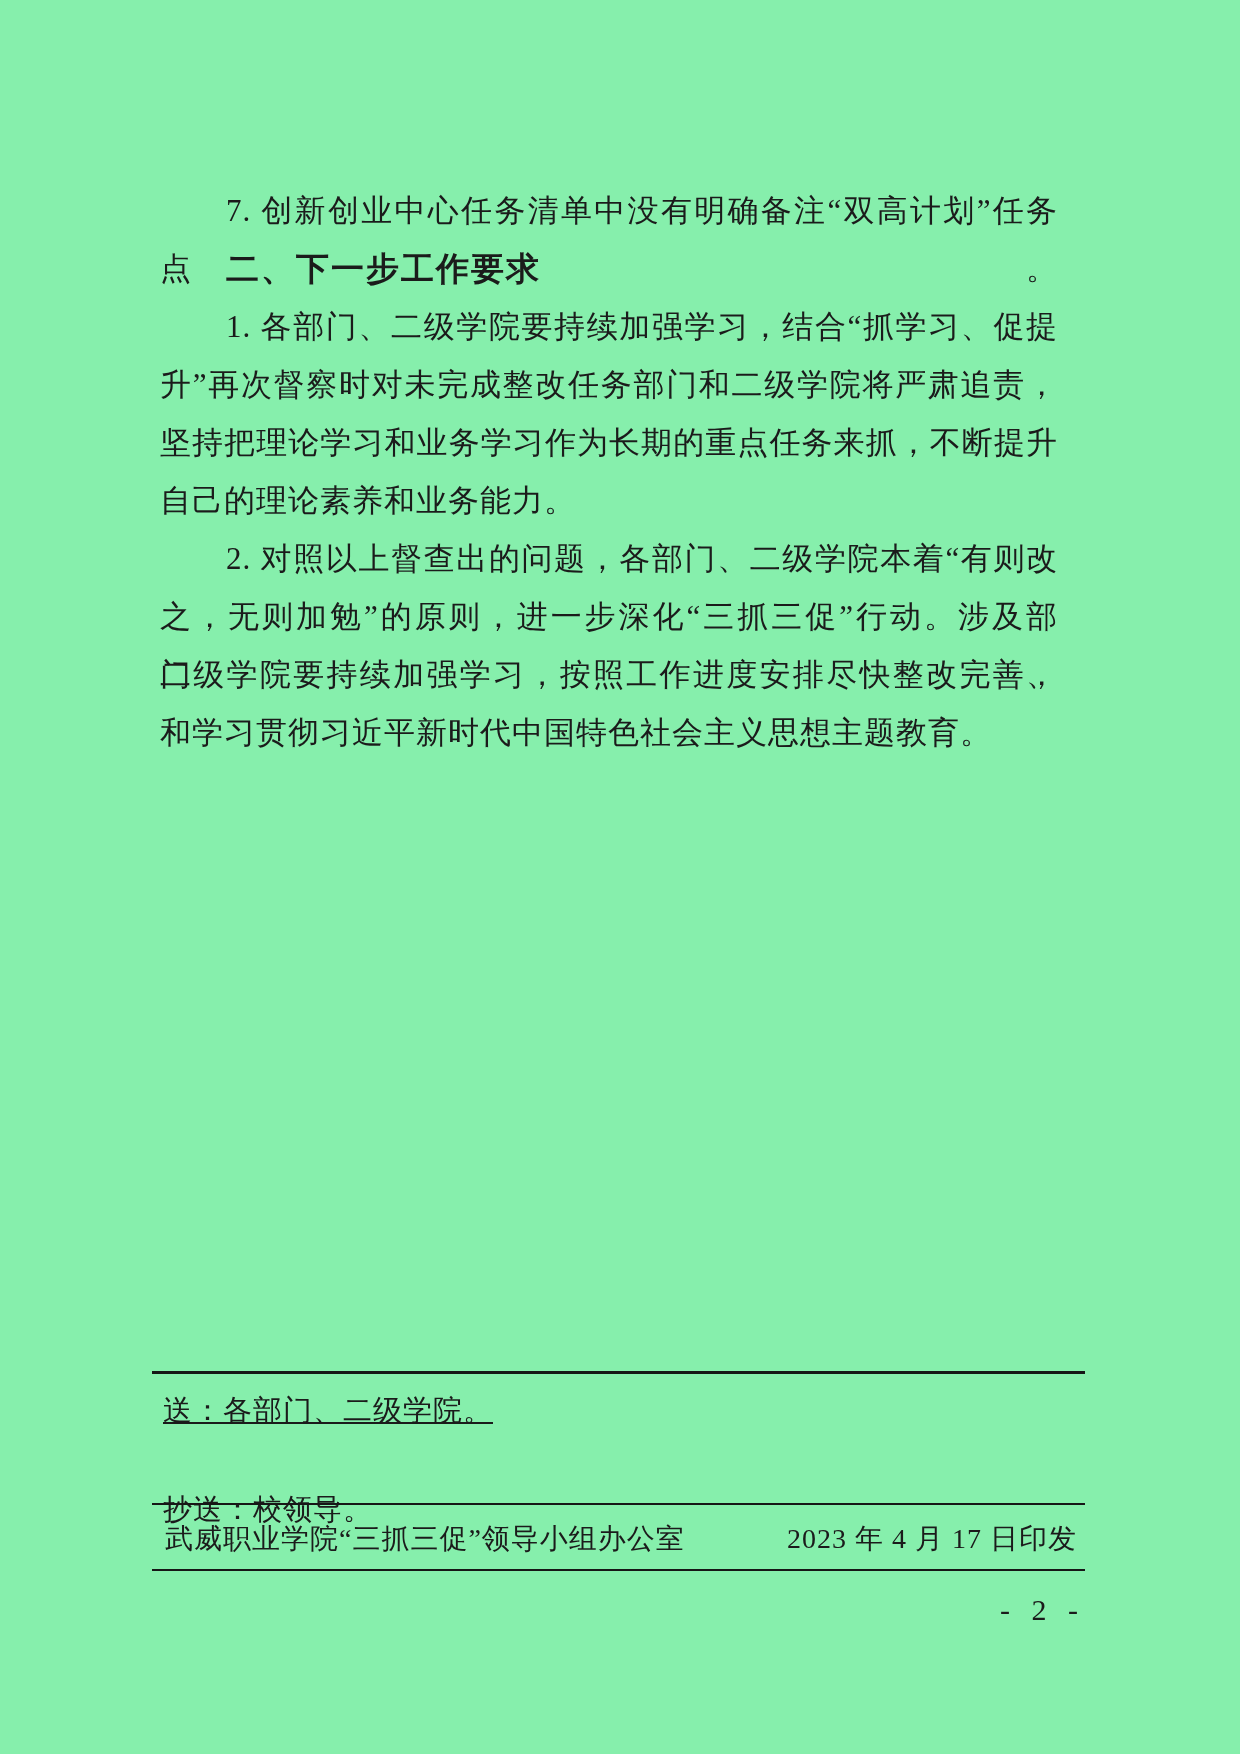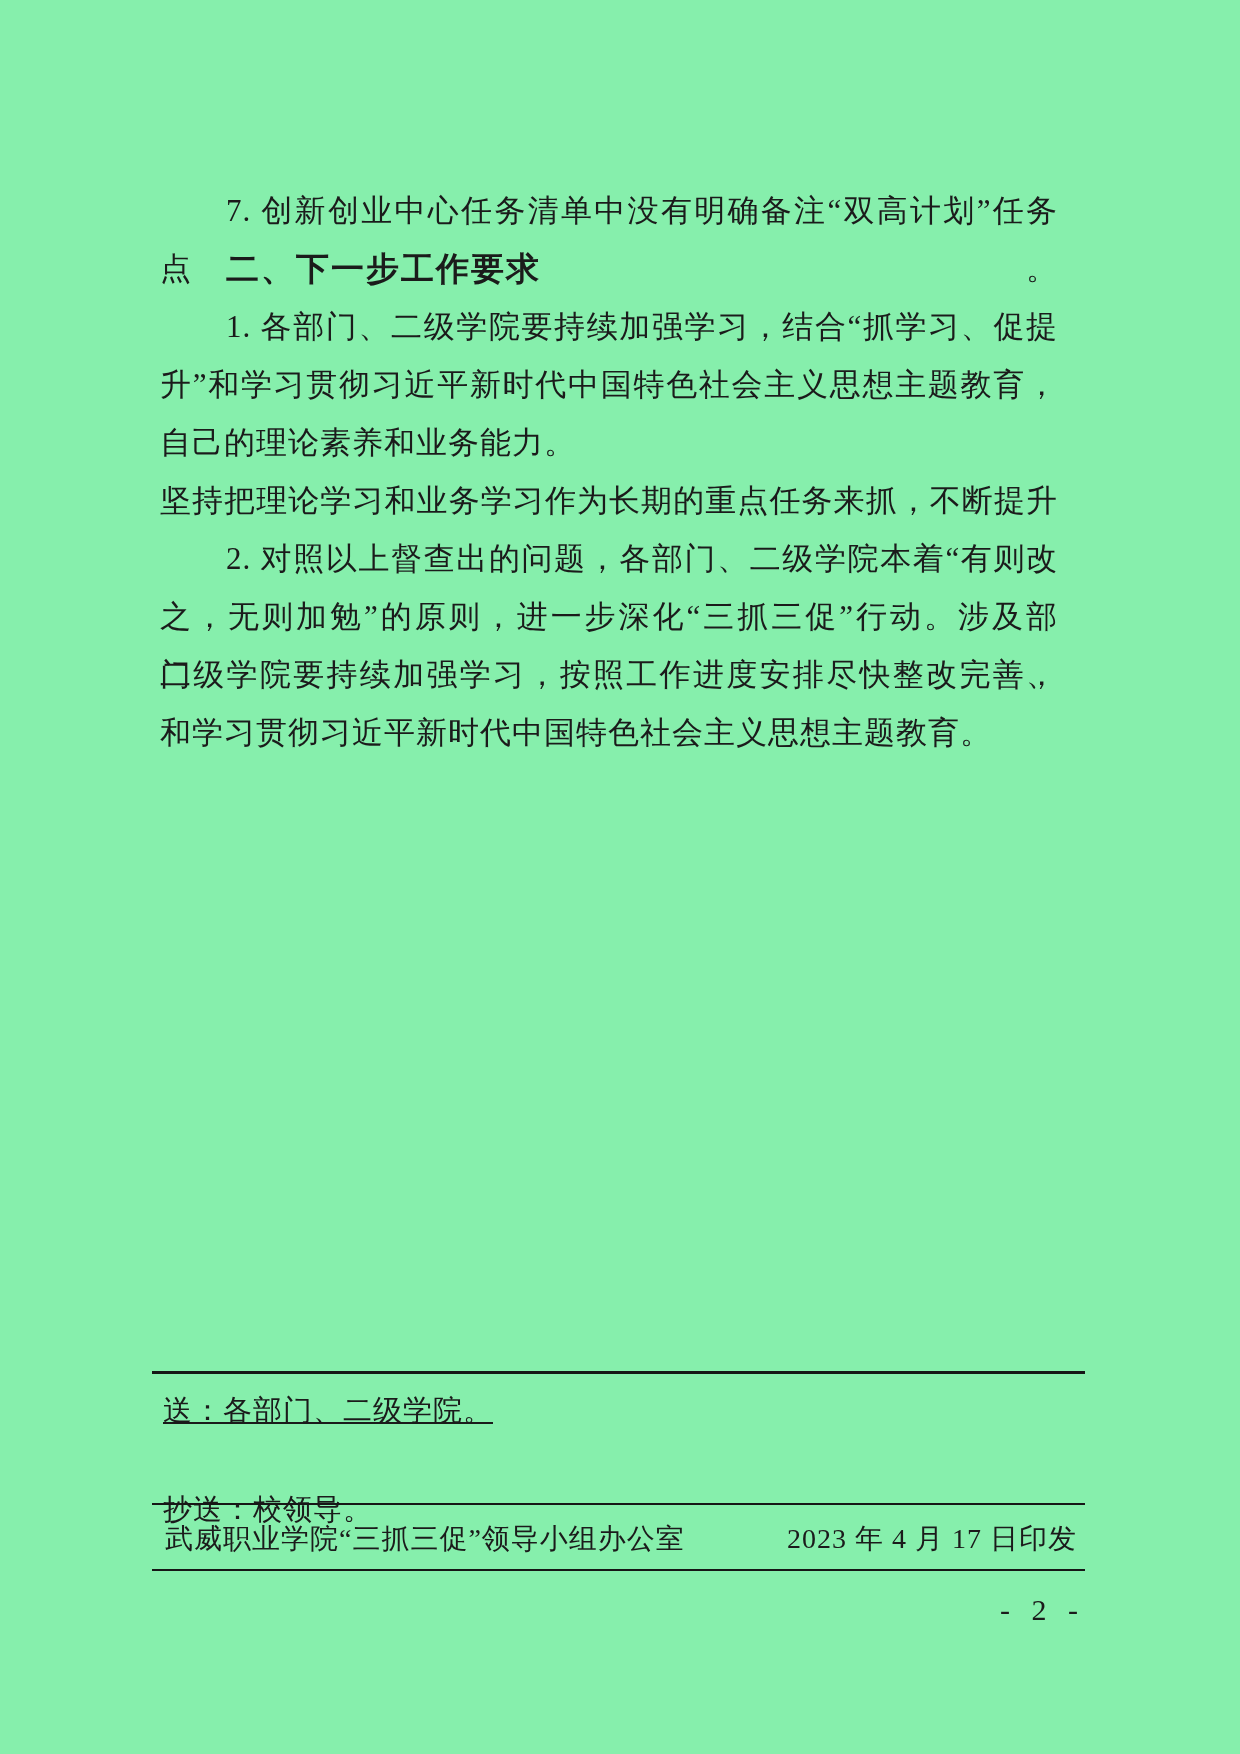--- a/index.html
+++ b/index.html
@@ -82,23 +82,23 @@
 </head>
 <body>
 
 <div class="page">
 
   <div class="body-text">
     <div class="line j indent">7. 创新创业中心任务清单中没有明确备注“双高计划”任务点。</div>
     <div class="line heading indent">二、下一步工作要求</div>
 
     <div class="line j indent">1. 各部门、二级学院要持续加强学习，结合“抓学习、促提</div>
-    <div class="line j">升”和学习贯彻习近平新时代中国特色社会主义思想主题教育，</div>
+    <div class="line j">升”再次督察时对未完成整改任务部门和二级学院将严肃追责，</div>
+    <div class="line j">坚持把理论学习和业务学习作为长期的重点任务来抓，不断提升</div>
     <div class="line">自己的理论素养和业务能力。</div>
-    <div class="line j">坚持把理论学习和业务学习作为长期的重点任务来抓，不断提升</div>
 
     <div class="line j indent">2. 对照以上督查出的问题，各部门、二级学院本着“有则改</div>
     <div class="line j">之，无则加勉”的原则，进一步深化“三抓三促”行动。涉及部门、</div>
     <div class="line j">二级学院要持续加强学习，按照工作进度安排尽快整改完善，</div>
     <div class="line">和学习贯彻习近平新时代中国特色社会主义思想主题教育。</div>
   </div>
 
   <div class="rule rule-top"></div>
 
   <div class="footer-line send-line">送：各部门、二级学院。</div>

